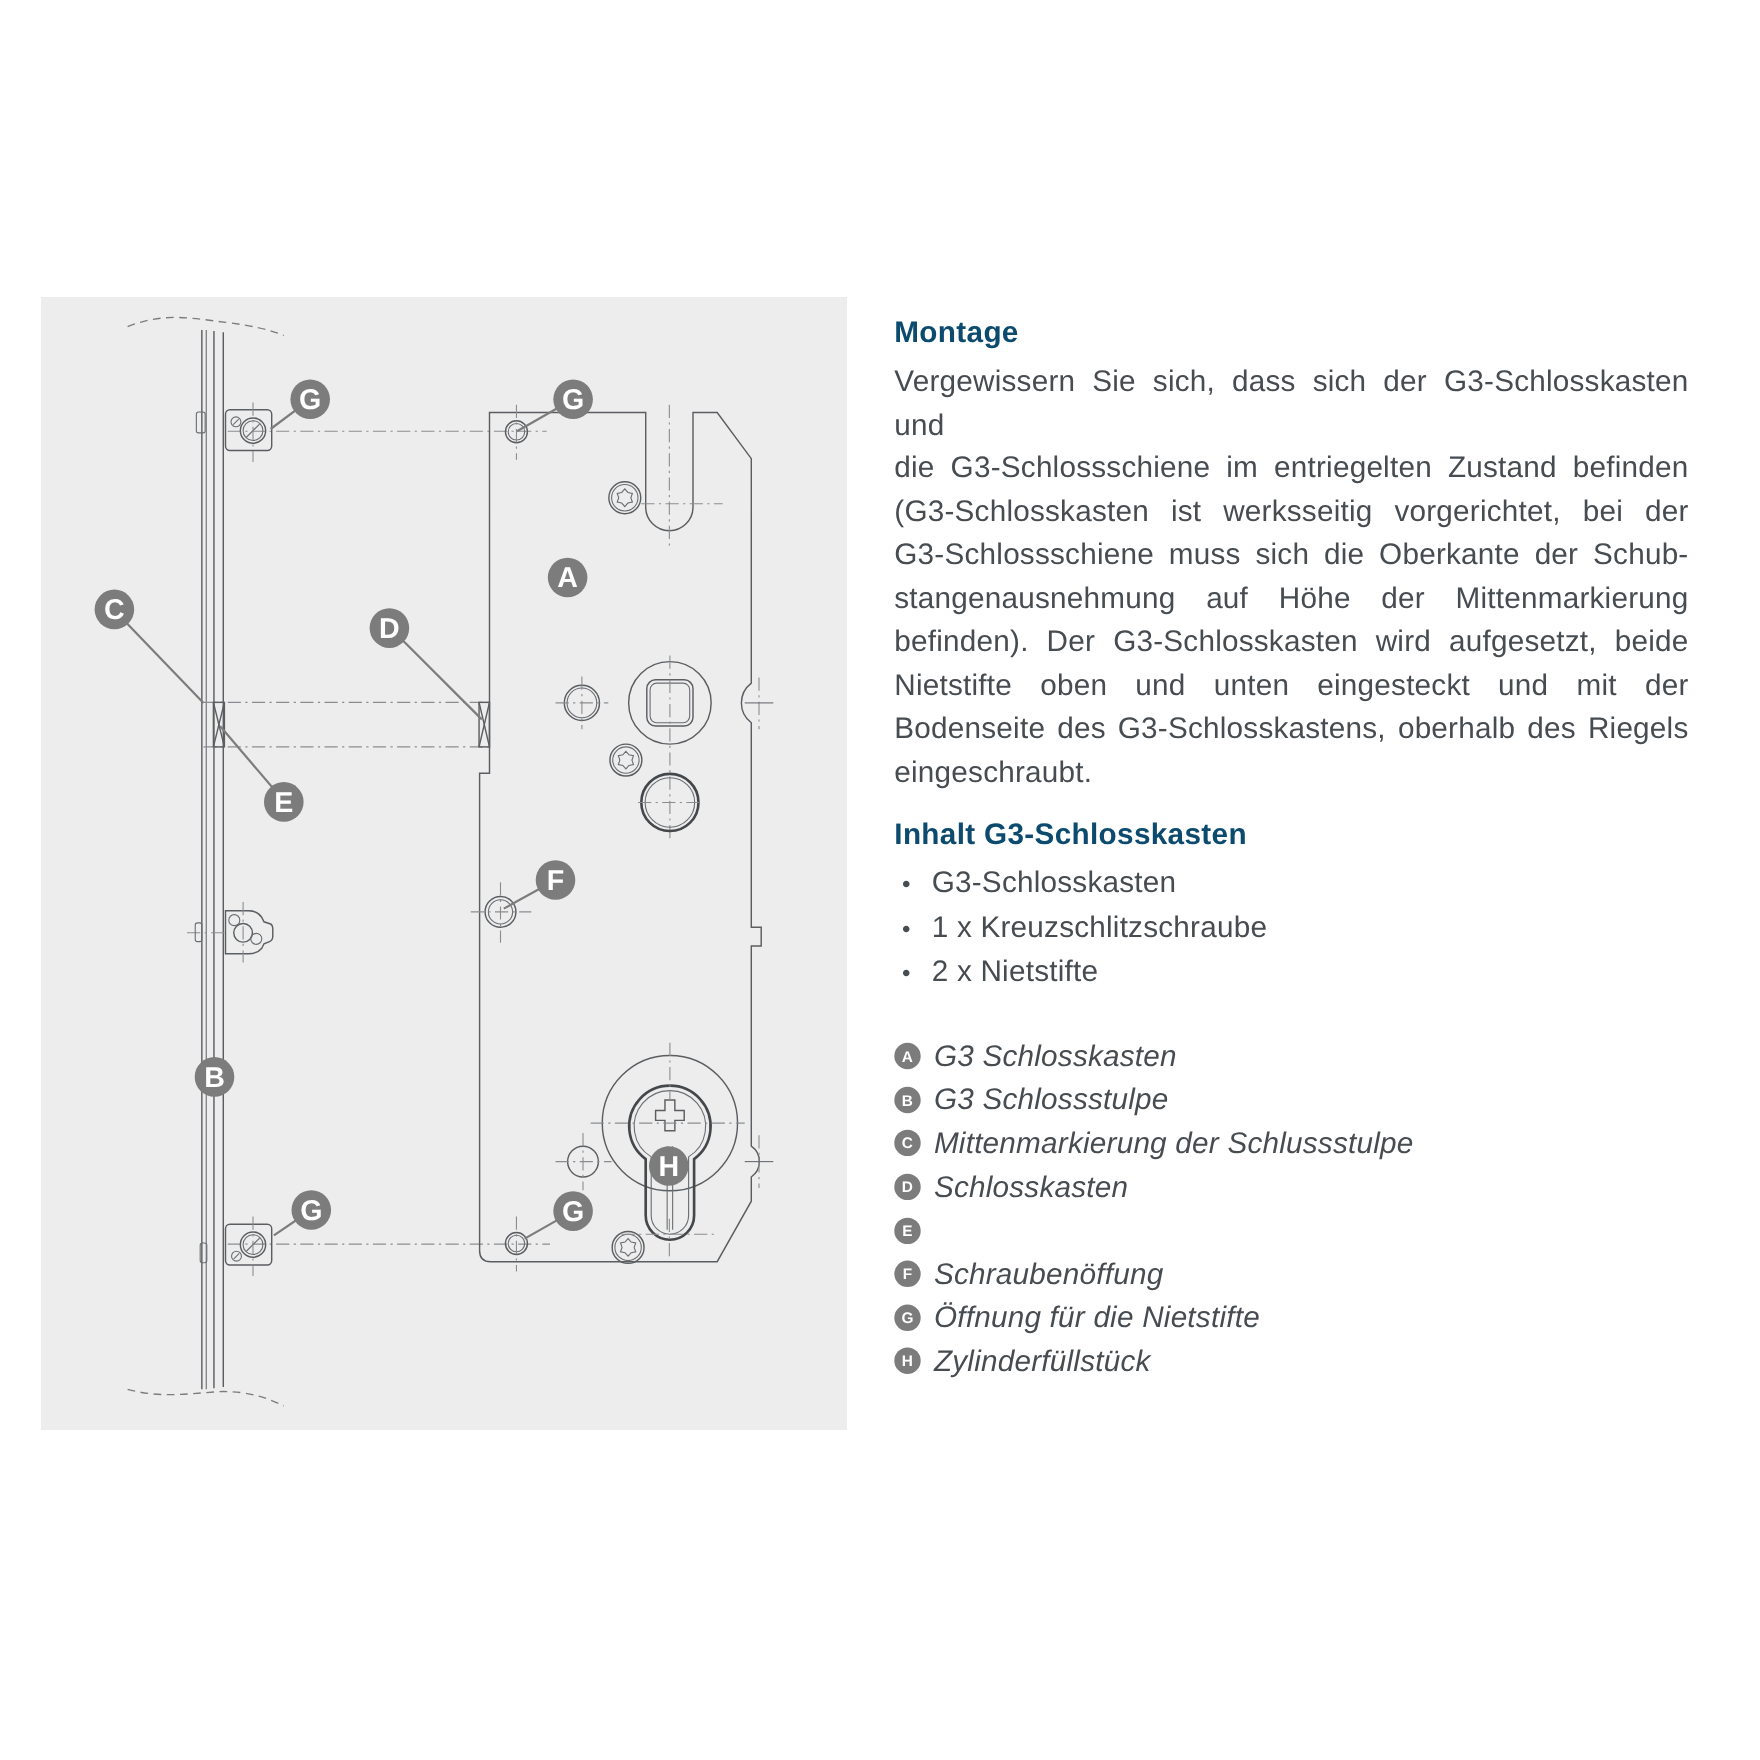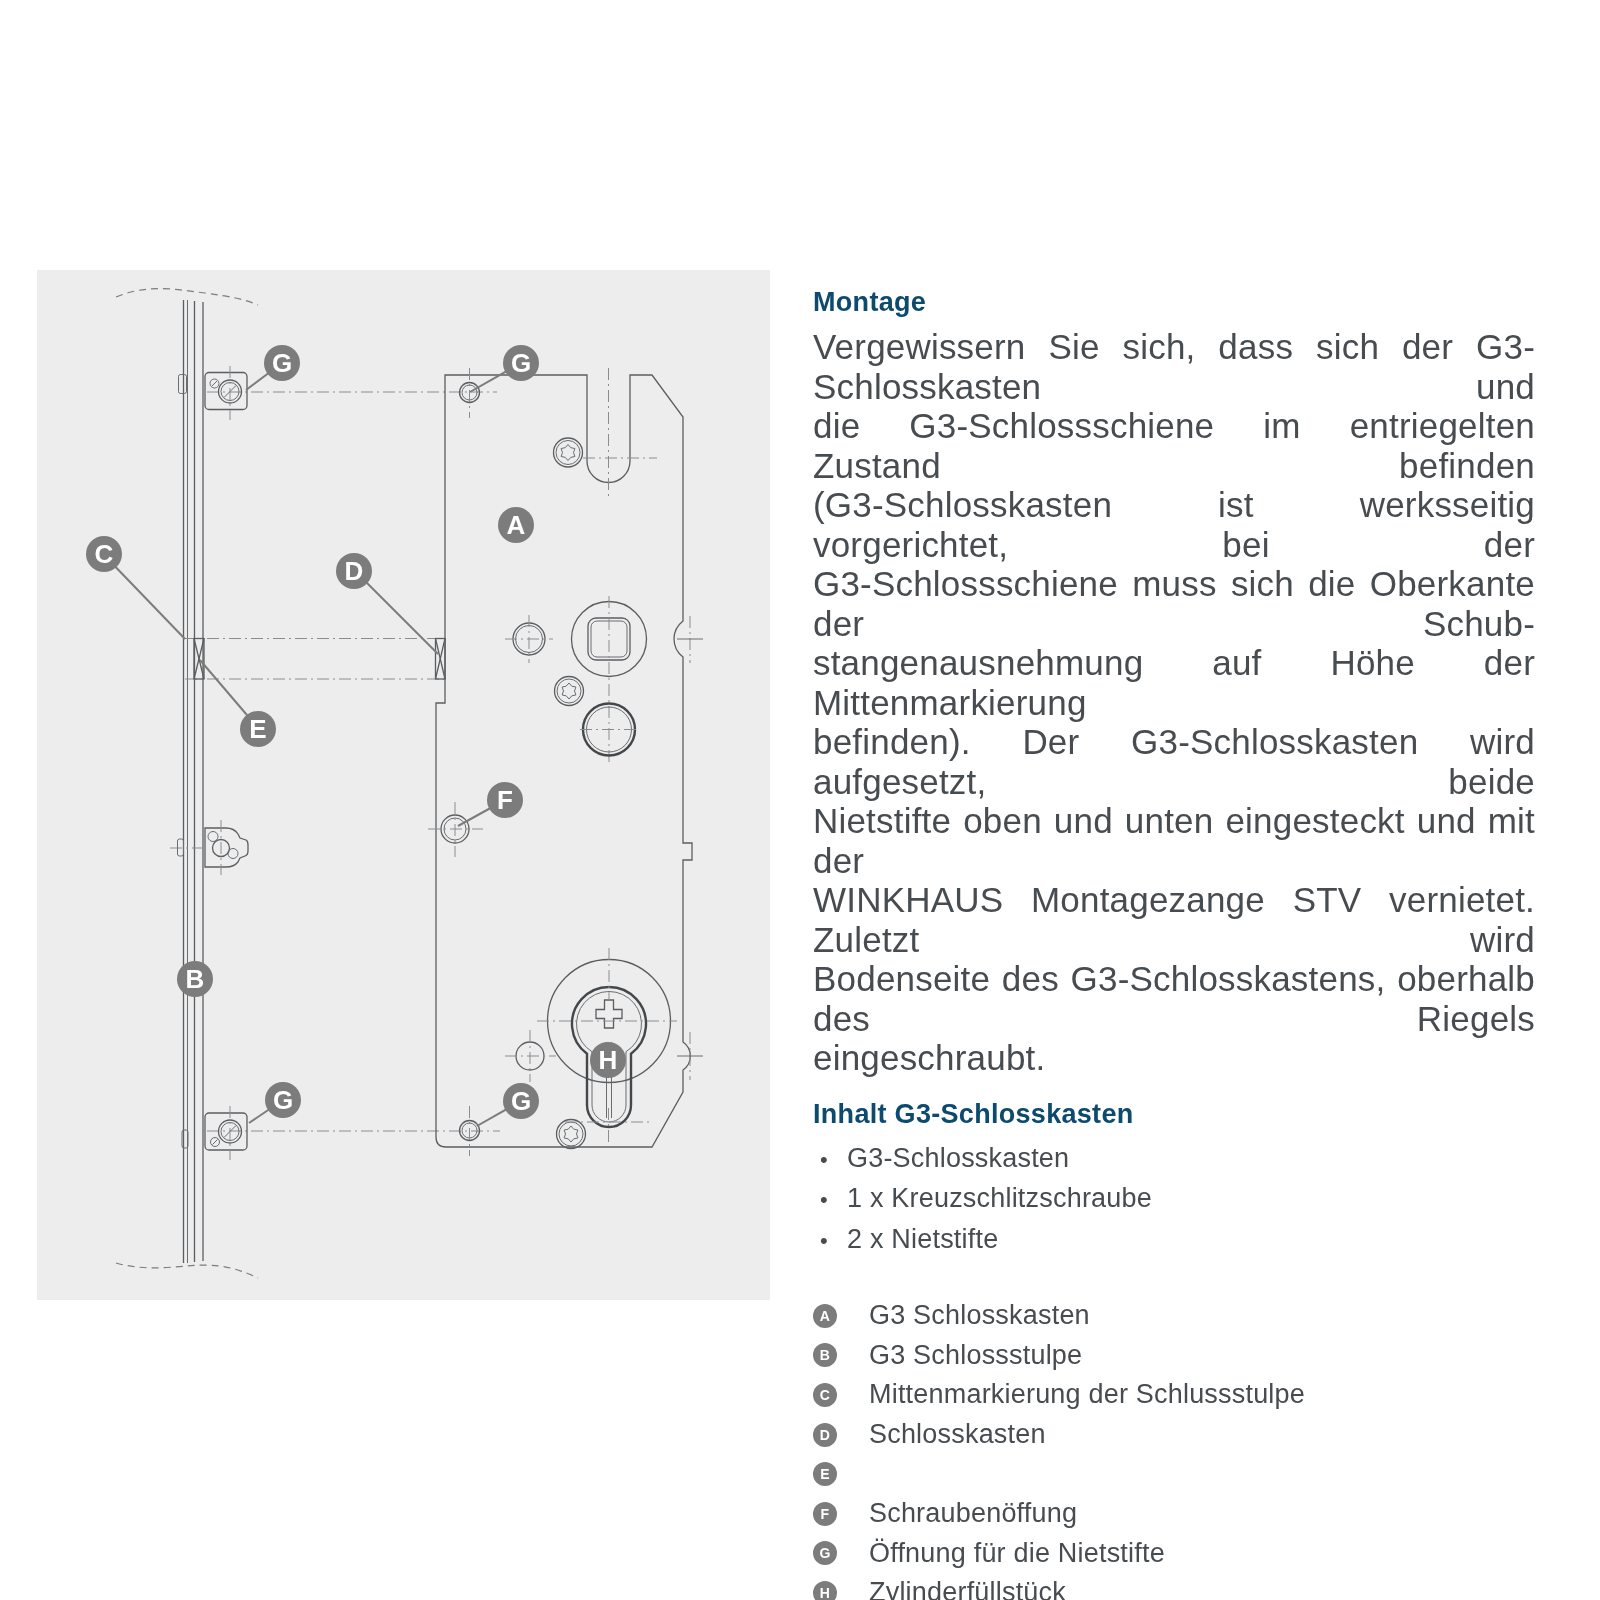--- a/index.html
+++ b/index.html
@@ -7,32 +7,32 @@
     font-family:"Liberation Sans", sans-serif; }
   .stage { position:relative; width:1600px; height:1600px; overflow:hidden; }
 
   
   .diagram-panel { position:absolute; left:37px; top:270px; width:733px; height:1030px; }
 
   
   .text-col { position:absolute; left:813px; top:286px; width:722px; color:#474c51; }
   .h-blue { color:#0c4a6e; font-size:27px; font-weight:bold; line-height:32px; letter-spacing:.3px; }
   .montage-head { margin-bottom:9px; }
-  .para { font-size:35px; letter-spacing:.2px; }
+  .para { font-size:27px; letter-spacing:.2px; }
   .jline { line-height:39.5px; text-align:justify; text-align-last:justify; white-space:normal; }
   .jline.last { text-align-last:left; }
   .inhalt-head { margin-top:20px; margin-bottom:9px; }
   .bullet-row { display:flex; align-items:baseline; font-size:27px; line-height:39.5px; letter-spacing:.2px; }
   .bullet-dot { width:34px; padding-left:7px; font-size:22px; color:#474c51; }
   .legend { margin-top:36px; }
   .legend-row { display:flex; align-items:center; height:39.6px; font-size:27px; letter-spacing:.2px; }
   .badge { width:24px; height:24px; border-radius:50%; background:#7c7c7c; color:#fff;
     display:flex; align-items:center; justify-content:center;
     font-size:14px; font-weight:bold; flex:0 0 24px; }
-  .legend-label { margin-left:32px; }
+  .legend-label { margin-left:12px;font-style:italic; }
 
   
   .ln   { fill:none; stroke:#5b5e61; stroke-width:1.3; }
   .ln2  { fill:none; stroke:#45484b; stroke-width:2.4; }
   .thin { fill:none; stroke:#6a6d70; stroke-width:1; }
   .cl   { fill:none; stroke:#8a8d90; stroke-width:1; stroke-dasharray:12 4 2 4; }
   .brk  { fill:none; stroke:#7a7d80; stroke-width:1.2; stroke-dasharray:7 5; }
   .lead { fill:none; stroke:#7c7c7c; stroke-width:2; }
   .lblc { fill:#7c7c7c; stroke:none; }
   .lblt { fill:#ffffff; font-family:"Liberation Sans",sans-serif; font-size:26px; font-weight:bold;
@@ -263,21 +263,20 @@
   <div class="h-blue montage-head">Montage</div>
 
   <div class="para">
     <div class="jline">Vergewissern Sie sich, dass sich der G3-Schlosskasten und</div>
     <div class="jline">die G3-Schlossschiene im entriegelten Zustand befinden</div>
     <div class="jline">(G3-Schlosskasten ist werksseitig vorgerichtet, bei der</div>
     <div class="jline">G3-Schlossschiene muss sich die Oberkante der Schub-</div>
     <div class="jline">stangenausnehmung auf Höhe der Mittenmarkierung</div>
     <div class="jline">befinden). Der G3-Schlosskasten wird aufgesetzt, beide</div>
     <div class="jline">Nietstifte oben und unten eingesteckt und mit der</div>
-    <div class="jline">WINKHAUS Montagezange STV vernietet. Zuletzt wird</div>
     <div class="jline">Bodenseite des G3-Schlosskastens, oberhalb des Riegels</div>
     <div class="jline last">eingeschraubt.</div>
   </div>
 
   <div class="h-blue inhalt-head">Inhalt G3-Schlosskasten</div>
 
   <div>
     <div class="bullet-row">
       <span class="bullet-dot">•</span>
       <span>G3-Schlosskasten</span>

